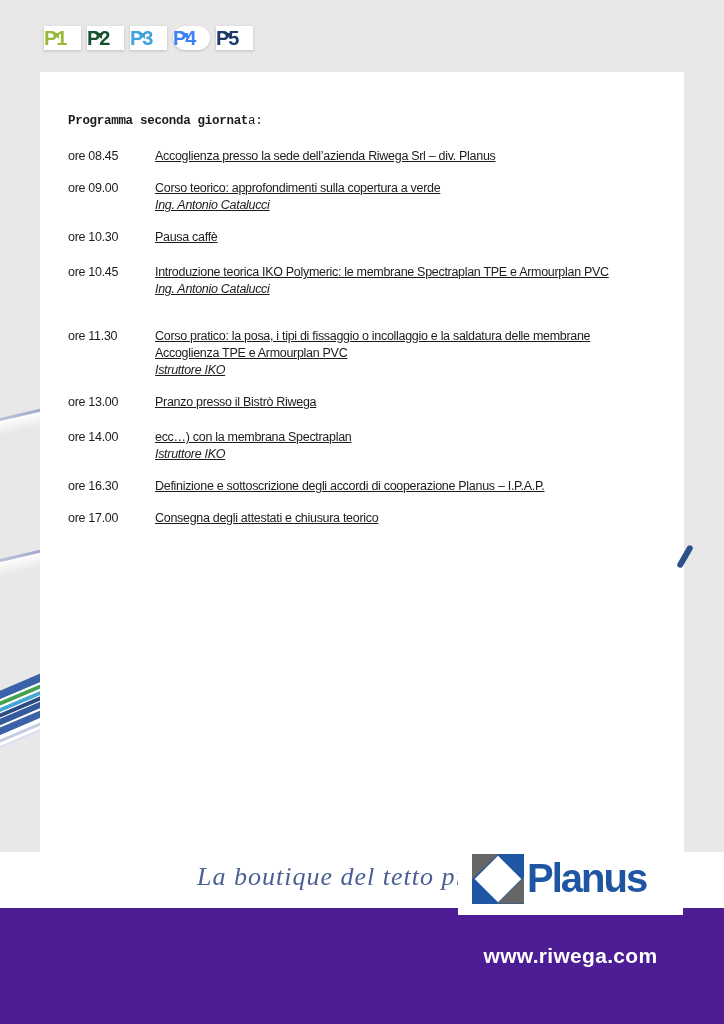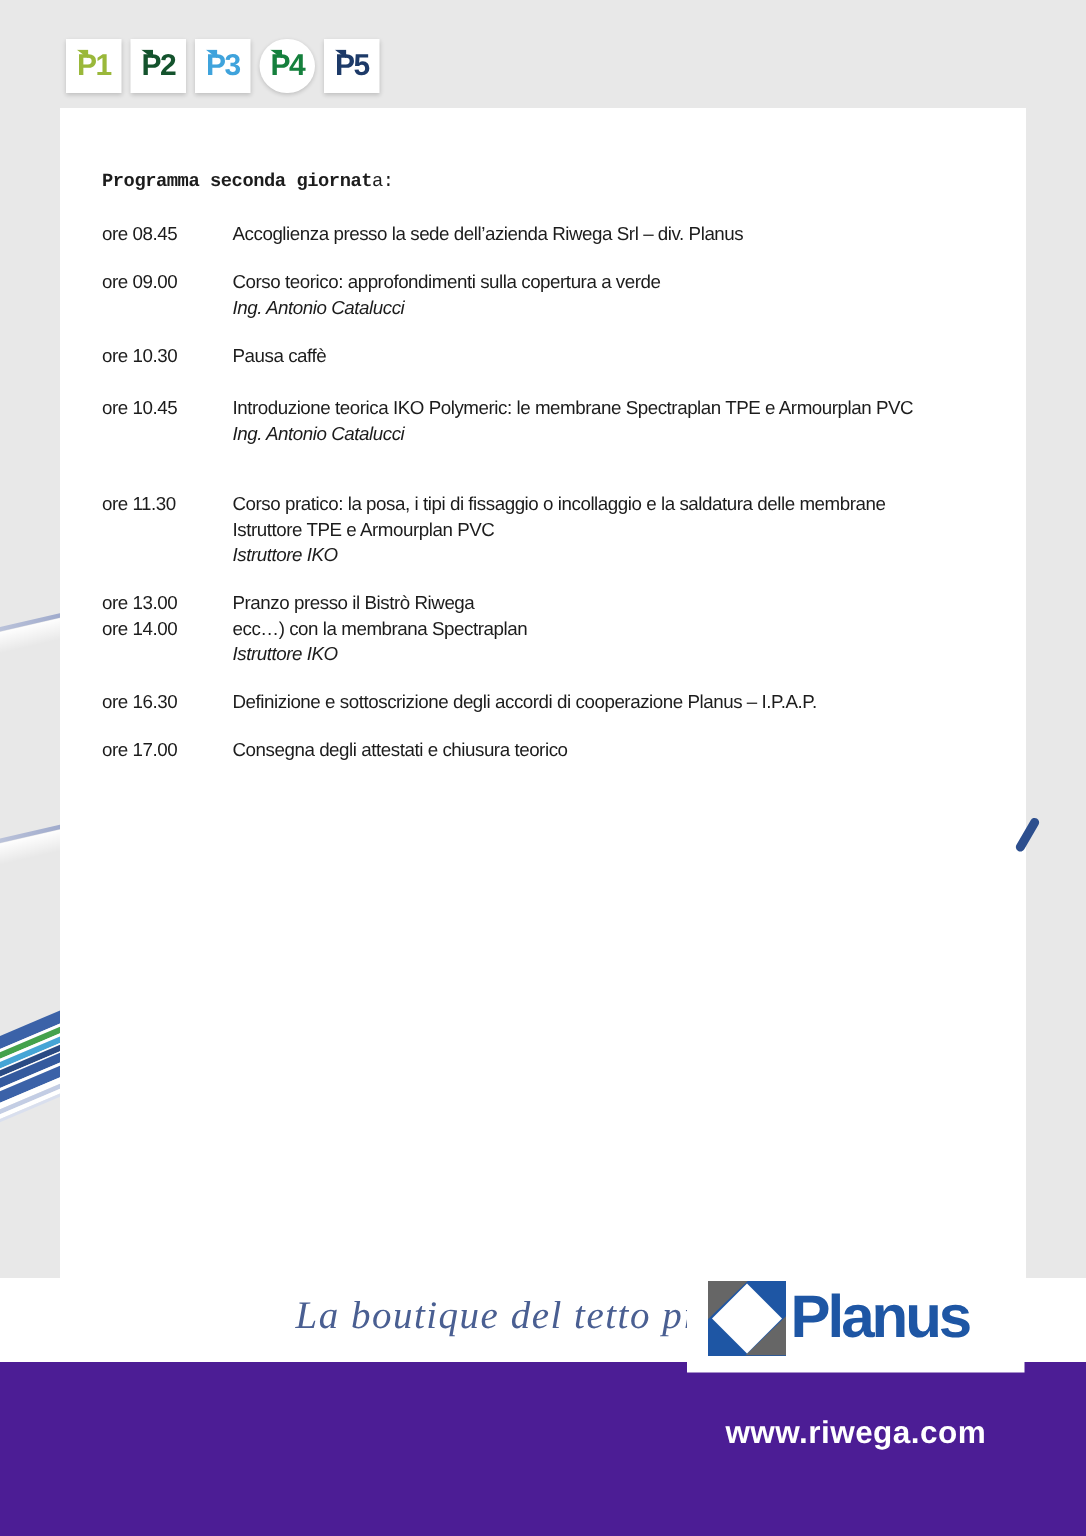--- a/index.html
+++ b/index.html
@@ -1,23 +1,23 @@
 <!DOCTYPE html>
 <html><head>
 <meta charset="utf-8">
 <style>
   html,body{margin:0;padding:0;}
   body{font-family:"Liberation Sans",sans-serif;background:#e8e8e8;}
   .canvas{position:relative;width:724px;height:1024px;background:#e8e8e8;overflow:hidden;}
 
   
   .tabs{position:absolute;left:44px;top:26px;display:flex;gap:6px;z-index:3;}
-  .tab{position:relative;width:37px;height:36px;background:#ffffff;
+  .tab{position:relative;width:37px;height:24px;background:#ffffff;
        box-shadow:0 1px 3px rgba(0,0,0,.18);
-       display:flex;align-items:center;justify-content:center;cursor:pointer;}
+       display:flex;align-items:center;cursor:pointer;}
   .tab-label{font-size:20px;font-weight:700;letter-spacing:-1px;}
   .flag{position:absolute;top:7px;left:7px;width:8px;height:6px;background:currentColor;
         clip-path:polygon(0 0,100% 0,100% 100%);}
 
   
   .margin-clip{position:absolute;left:0;top:0;width:42px;height:852px;overflow:hidden;z-index:1;}
   .swoosh-line{position:absolute;left:-14px;width:80px;height:3px;border-radius:2px;
         background:linear-gradient(90deg,#c3cade,#8f9cc4);transform:rotate(-13deg);}
   .swoosh-glow{position:absolute;left:-14px;width:84px;height:14px;transform:rotate(-13deg);
         background:linear-gradient(180deg,rgba(255,255,255,.95),rgba(255,255,255,0));}
@@ -29,23 +29,23 @@
   
   .page{position:absolute;left:40px;top:72px;width:644px;height:780px;background:#ffffff;
         border-bottom:1px solid #dcdcdc;z-index:2;}
   .content{position:absolute;left:28px;top:41px;right:6px;color:#1c1c1c;
         font-size:12.5px;letter-spacing:-0.3px;line-height:17px;}
   .doc-title{margin-bottom:18px;font-family:Liberation Mono, monospace;}
   .doc-title b{font-weight:700;}
   .row{display:flex;margin-bottom:15px;}
   .row:nth-child(3){margin-bottom:18px;}
   .row:nth-child(4){margin-bottom:30px;}
-  .row:nth-child(6){margin-bottom:0;}
+  .row:nth-child(6){margin-bottom:18px;}
   .time{flex:0 0 87px;}
-  .desc{flex:1;}
+  .desc{flex:1;text-decoration:underline;}
   .line{white-space:nowrap;}
   .speaker{font-style:italic;white-space:nowrap;}
 
   
   .dash{position:absolute;left:682px;top:544px;width:6px;height:25px;border-radius:3px;
         transform:rotate(30deg);z-index:3;}
 
   
   .white-band{position:absolute;left:0;top:852px;width:724px;height:56px;background:#ffffff;z-index:2;}
   .tagline{position:absolute;left:197px;top:862px;z-index:3;
@@ -81,21 +81,21 @@
   <div class="tab" style="color: #14532d;">
     <span class="flag"></span>
     <span class="tab-label">P2</span>
   </div>
 
   <div class="tab" style="color: rgb(63, 163, 220);">
     <span class="flag"></span>
     <span class="tab-label">P3</span>
   </div>
 
-  <div class="tab" style="color: #15803d; border-radius: 18px;">
+  <div class="tab" style="color: #3b82f6; border-radius: 18px;">
     <span class="flag"></span>
     <span class="tab-label">P4</span>
   </div>
 
   <div class="tab" style="color: rgb(29, 58, 104);">
     <span class="flag"></span>
     <span class="tab-label">P5</span>
   </div>
 </div>
 
@@ -154,21 +154,21 @@
     <div class="desc">
               <div class="line">Introduzione teorica IKO Polymeric: le membrane Spectraplan TPE e Armourplan PVC</div>
               <div class="speaker">Ing. Antonio Catalucci</div>
             </div>
   </div>
 
   <div class="row">
     <div class="time">ore 11.30</div>
     <div class="desc">
               <div class="line">Corso pratico: la posa, i tipi di fissaggio o incollaggio e la saldatura delle membrane</div>
-              <div class="line">Istruttore TPE e Armourplan PVC</div>
+              <div class="line">Accoglienza TPE e Armourplan PVC</div>
               <div class="speaker">Istruttore IKO</div>
             </div>
   </div>
 
   <div class="row">
     <div class="time">ore 13.00</div>
     <div class="desc">
               <div class="line">Pranzo presso il Bistrò Riwega</div>
             </div>
   </div>

